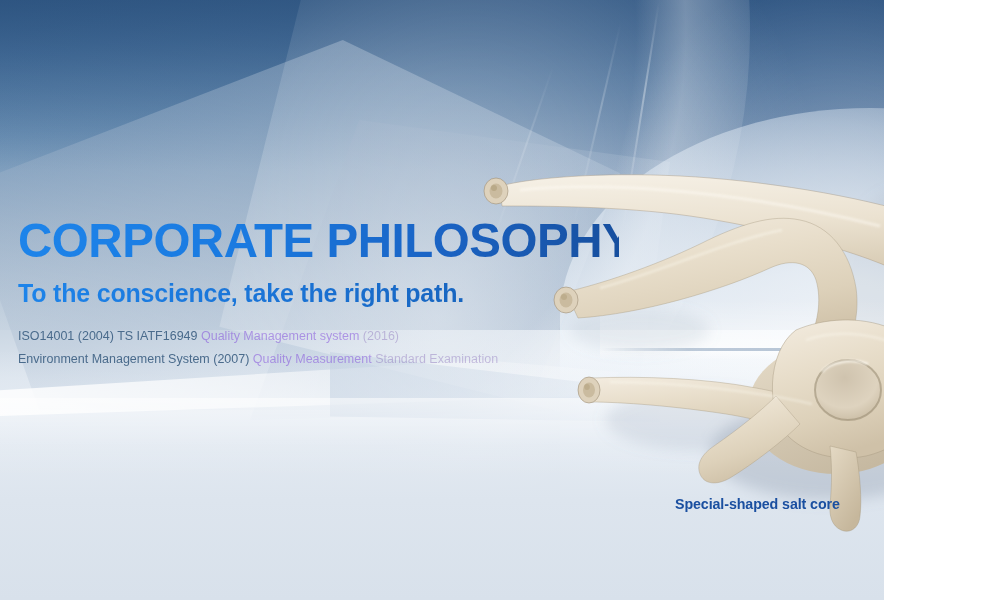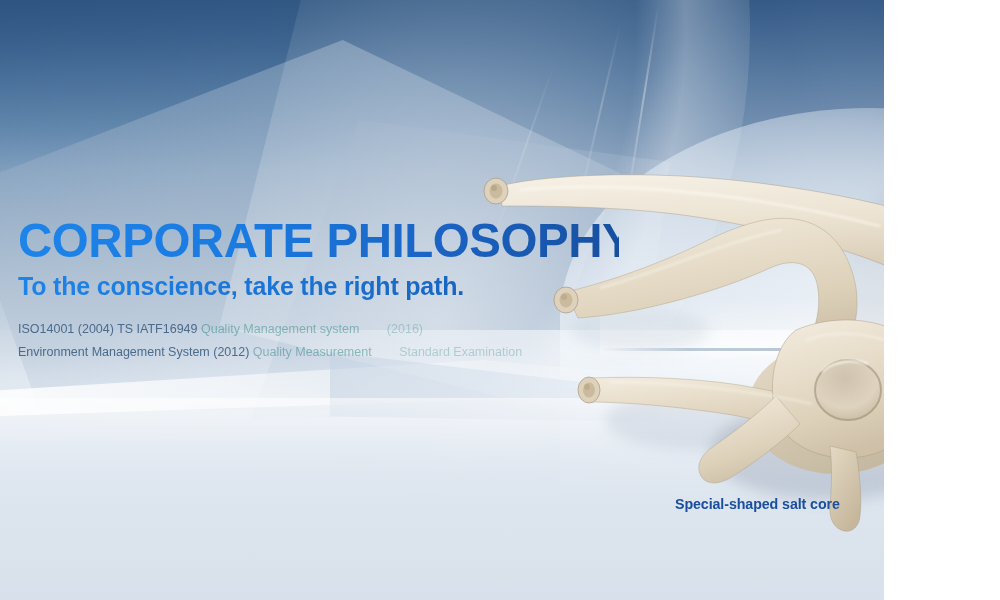--- a/index.html
+++ b/index.html
@@ -156,21 +156,21 @@
     white-space:nowrap;
     transform:scaleX(0.97);
     transform-origin:left center;
     background:linear-gradient(95deg,#1d84ea 0%, #1a7ae0 38%, #1a63c4 70%, #174f9e 100%);
     -webkit-background-clip:text;
     background-clip:text;
     -webkit-text-fill-color:transparent;
     color:transparent;
   }
   .subhead {
-    margin-top:4px;
+    margin-top:11px;
     font-family:"Liberation Sans Narrow","Liberation Sans", sans-serif;
     font-weight:700;
     font-size:25px;
     line-height:30px;
     letter-spacing:-0.2px;
     white-space:nowrap;
     background:linear-gradient(95deg,#1d84ea 0%, #1a72d4 45%, #1558ab 100%);
     -webkit-background-clip:text;
     background-clip:text;
     -webkit-text-fill-color:transparent;
@@ -180,27 +180,26 @@
   .certs { margin-top:17px; }
   .cert-line {
     font-family:"Liberation Sans", sans-serif;
     font-size:12.5px;
     line-height:23px;
     color:#4a6b8c;
     white-space:nowrap;
   }
   
   .cert-line span.fade {
-    color:#0f766e;
+    color:#6d28d9;
     opacity:.42;
   }
   .cert-line span.fade2 {
-    color:#0f766e;
+    color:#4c1d95;
     opacity:.26;
-    padding-left:24px;
   }
 
   .product-caption {
     position:absolute;
     left:675px; top:495px;
     font-family:"Liberation Sans Narrow","Liberation Sans", sans-serif;
     font-weight:700;
     font-size:15px;
     letter-spacing:-0.1px;
     color:#1a4fa0;
@@ -370,20 +369,20 @@
 
     <div class="headline">CORPORATE PHILOSOPHY</div>
 
     <div class="subhead">To the conscience, take the right path.</div>
 
     <div class="certs">
       <div class="cert-line">
         <span>ISO14001 (2004)  TS IATF16949 </span><span class="fade">Quality Management system</span><span class="fade2"> (2016)</span>
       </div>
       <div class="cert-line">
-        <span>Environment Management System (2012) </span><span class="fade">  Quality Measurement </span><span class="fade2">Standard Examination</span>
+        <span>Environment Management System (2007) </span><span class="fade">  Quality Measurement </span><span class="fade2">Standard Examination</span>
       </div>
     </div>
   </div>
 
   <div class="product-caption">Special-shaped salt core</div>
 
 </div>
 
 </body></html>

